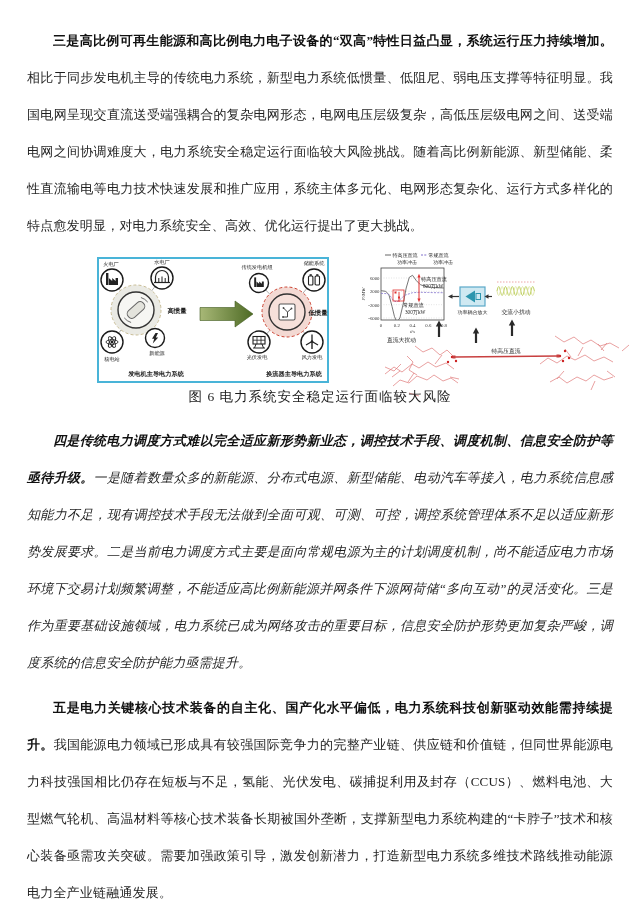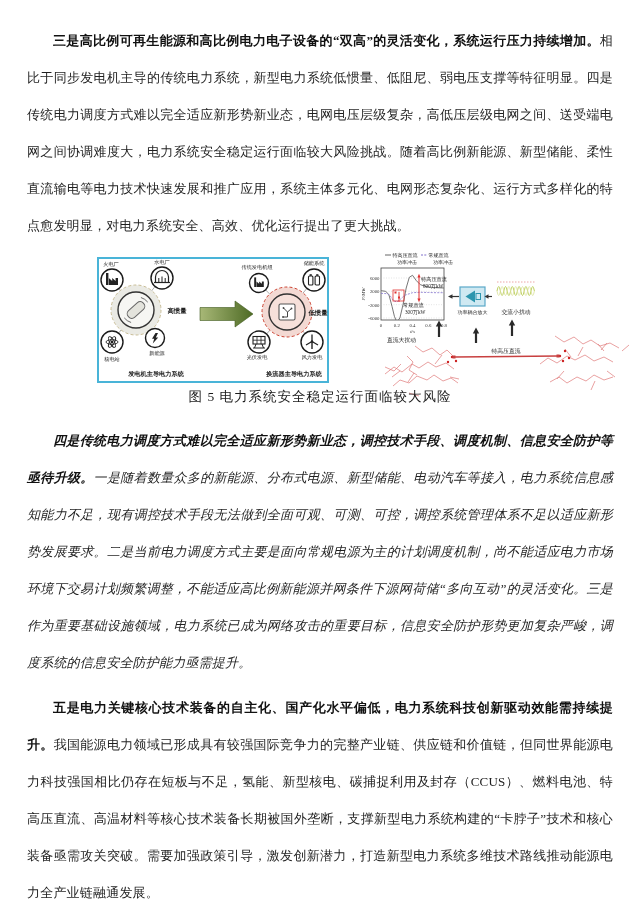--- a/index.html
+++ b/index.html
@@ -29,21 +29,21 @@
   .tick{font-size:4.8px;fill:#333;font-family:"Liberation Serif",serif;}
   .axlab{font-size:5px;font-style:italic;}
   .ann{font-size:5.2px;}
   .sublab{font-size:5.8px;}
 </style>
 </head>
 <body>
 
 <div class="page">
 
-  <p class="para"><b>三是高比例可再生能源和高比例电力电子设备的“双高”的灵活变化，系统运行压力持续增加。</b><span>相比于同步发电机主导的传统电力系统，新型电力系统低惯量、低阻尼、弱电压支撑等特征明显。四是传统电力调度方式难以完全适应新形势新业态，电网电压层级复杂，高低压层级电网之间、送受端电网之间协调难度大，电力系统安全稳定运行面临较大风险挑战。随着高比例新能源、新型储能、柔性直流输电等电力技术快速发展和推广应用，系统主体多元化、电网形态复杂化、运行方式多样化的特点愈发明显，对电力系统安全、高效、优化运行提出了更大挑战。</span></p>
+  <p class="para"><b>三是高比例可再生能源和高比例电力电子设备的“双高”特性日益凸显，系统运行压力持续增加。</b><span>相比于同步发电机主导的传统电力系统，新型电力系统低惯量、低阻尼、弱电压支撑等特征明显。我国电网呈现交直流送受端强耦合的复杂电网形态，电网电压层级复杂，高低压层级电网之间、送受端电网之间协调难度大，电力系统安全稳定运行面临较大风险挑战。随着高比例新能源、新型储能、柔性直流输电等电力技术快速发展和推广应用，系统主体多元化、电网形态复杂化、运行方式多样化的特点愈发明显，对电力系统安全、高效、优化运行提出了更大挑战。</span></p>
 
   <div class="figure-row">
 
     <svg class="left-svg" viewBox="0 0 232 126">
       <defs>
         <linearGradient id="arrowGrad" x1="0" y1="0" x2="1" y2="0">
           <stop offset="0" stop-color="#a8b877"></stop>
             <stop offset="1" stop-color="#4d6a24"></stop>
         </linearGradient>
       </defs>
@@ -288,19 +288,19 @@
 
       <g>
         <line x1="99" y1="113" x2="203" y2="112" stroke="#c84040" stroke-width="1.4"></line>
         <rect x="97.5" y="111.5" width="3" height="3" fill="#c84040"></rect>
         <rect x="201.5" y="110.5" width="3" height="3" fill="#c84040"></rect>
         <text x="151" y="108.5" class="sublab" text-anchor="middle" fill="#6b4444">特高压直流</text>
       </g>
     </svg>
   </div>
 
-  <div class="caption">图 5 电力系统安全稳定运行面临较大风险</div>
+  <div class="caption">图 6 电力系统安全稳定运行面临较大风险</div>
 
   <p class="para mt16"><b>四是传统电力调度方式难以完全适应新形势新业态，调控技术手段、调度机制、信息安全防护等亟待升级。</b><span>一是随着数量众多的新能源、分布式电源、新型储能、电动汽车等接入，电力系统信息感知能力不足，现有调控技术手段无法做到全面可观、可测、可控，调控系统管理体系不足以适应新形势发展要求。二是当前电力调度方式主要是面向常规电源为主的计划调度机制，尚不能适应电力市场环境下交易计划频繁调整，不能适应高比例新能源并网条件下源网荷储“多向互动”的灵活变化。三是作为重要基础设施领域，电力系统已成为网络攻击的重要目标，信息安全防护形势更加复杂严峻，调度系统的信息安全防护能力亟需提升。</span></p>
 
-  <p class="para mt8"><b>五是电力关键核心技术装备的自主化、国产化水平偏低，电力系统科技创新驱动效能需持续提升。</b><span>我国能源电力领域已形成具有较强国际竞争力的完整产业链、供应链和价值链，但同世界能源电力科技强国相比仍存在短板与不足，氢能、新型核电、碳捕捉利用及封存（CCUS）、燃料电池、特高压直流、高温材料等核心技术装备长期被国外垄断，支撑新型电力系统构建的“卡脖子”技术和核心装备亟需攻关突破。需要加强政策引导，激发创新潜力，打造新型电力系统多维技术路线推动能源电力全产业链融通发展。</span></p>
+  <p class="para mt8"><b>五是电力关键核心技术装备的自主化、国产化水平偏低，电力系统科技创新驱动效能需持续提升。</b><span>我国能源电力领域已形成具有较强国际竞争力的完整产业链、供应链和价值链，但同世界能源电力科技强国相比仍存在短板与不足，氢能、光伏发电、碳捕捉利用及封存（CCUS）、燃料电池、大型燃气轮机、高温材料等核心技术装备长期被国外垄断，支撑新型电力系统构建的“卡脖子”技术和核心装备亟需攻关突破。需要加强政策引导，激发创新潜力，打造新型电力系统多维技术路线推动能源电力全产业链融通发展。</span></p>
 
 </div>
 
 </body></html>

